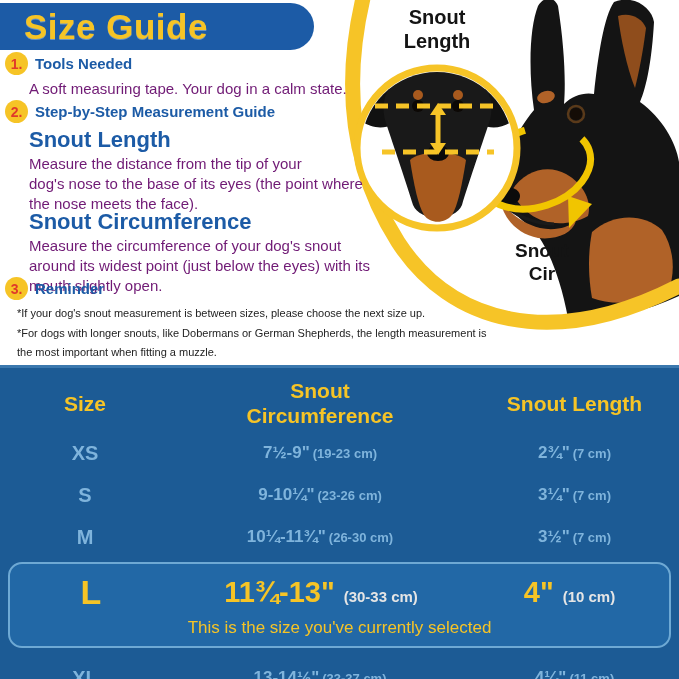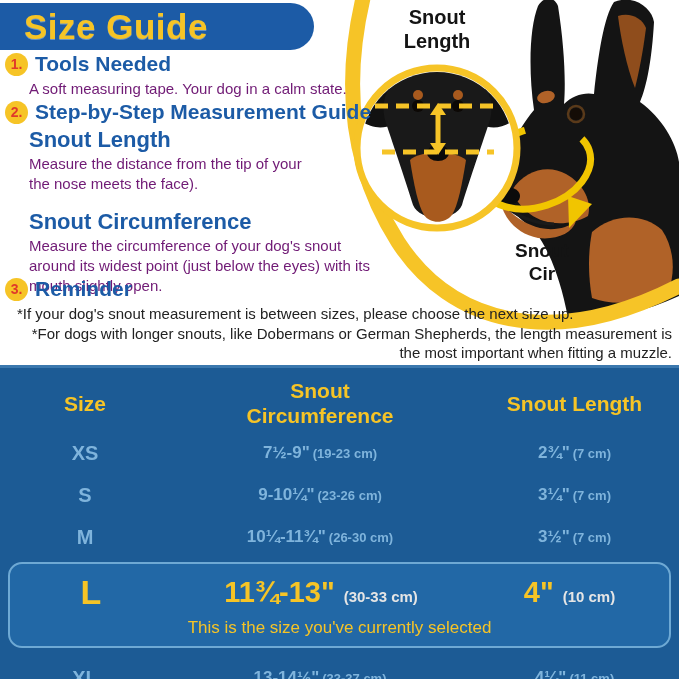--- a/index.html
+++ b/index.html
@@ -9,24 +9,24 @@
   
   .title-banner{position:absolute;top:3px;left:0;width:314px;height:47px;background:#1c5ba6;
                 border-radius:0 26px 26px 0;display:flex;align-items:center;padding-left:24px;box-sizing:border-box;}
   .title-text{color:#f6c426;font-size:35px;font-weight:bold;letter-spacing:.5px;
               text-shadow:0 1px 0 rgba(255,255,255,.35);}
 
   
   .badge-row{position:absolute;display:flex;align-items:center;gap:7px;z-index:2;}
   .badge{width:23px;height:23px;border-radius:50%;background:#f6c426;color:#e03a2a;
          font-weight:bold;font-size:14px;display:flex;align-items:center;justify-content:center;flex:0 0 auto;}
-  .h-main{font-size:21px;font-weight:bold;color:#1c5ba6;}
+  .h-main{font-size:15px;font-weight:bold;color:#1c5ba6;}
   .sub-h{position:absolute;font-size:22px;font-weight:bold;color:#1c5ba6;z-index:2;}
   .para{position:absolute;font-size:15px;color:#701a75;line-height:20px;z-index:2;}
-  .note{position:absolute;font-size:15px;color:#222;line-height:19px;z-index:2;text-align:right;}
+  .note{position:absolute;font-size:11px;color:#222;line-height:19px;z-index:2;}
 
   
   .illu{position:absolute;left:340px;top:0;width:339px;height:348px;z-index:1;}
   .illu-label{position:absolute;z-index:3;text-align:center;font-weight:bold;color:#141414;}
   .lbl-snout-length{left:377px;top:5px;width:120px;font-size:20px;line-height:24px;}
   .lbl-snout-cir{left:492px;top:239px;width:100px;font-size:19px;line-height:23px;}
 
   
   .size-table{position:absolute;left:0;top:365px;width:679px;height:314px;background:#1c5b95;
               border-top:3px solid #3b78ae;box-sizing:border-box;z-index:2;}
@@ -127,20 +127,21 @@
   </div>
   <div class="para" style="top:79px;left:29px">A soft measuring tape. Your dog in a calm state.</div>
 
   <div class="badge-row" style="top:100px;left:5px">
     <span class="badge">2.</span>
     <span class="h-main">Step-by-Step Measurement Guide</span>
   </div>
   <div class="sub-h" style="top:127px;left:29px">Snout Length</div>
   <div class="para" style="top:154px;left:29px">
     <div>Measure the distance from the tip of your</div>
+    <div>dog's nose to the base of its eyes (the point where</div>
     <div>the nose meets the face).</div>
   </div>
   <div class="sub-h" style="top:209px;left:29px">Snout Circumference</div>
   <div class="para" style="top:236px;left:29px">
     <div>Measure the circumference of your dog's snout</div>
     <div>around its widest point (just below the eyes) with its</div>
     <div>mouth slightly open.</div>
   </div>
 
   <div class="badge-row" style="top:277px;left:5px">

